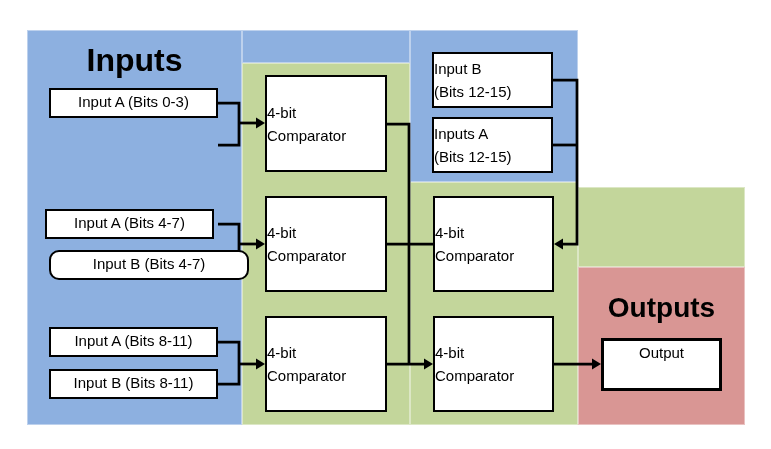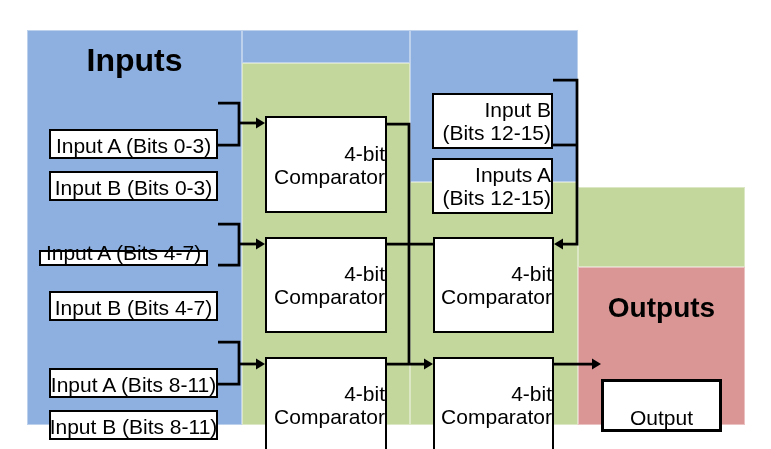--- a/index.html
+++ b/index.html
@@ -27,27 +27,27 @@
   .r-green-label{left:578px;top:187px;width:167px;height:80px;}
   .r-red{left:578px;top:267px;width:167px;height:158px;}
 
   
   .wires{position:absolute;left:0;top:0;z-index:3;}
   .wire{stroke:var(--line-color);stroke-width:2.75;fill:none;}
   .head{fill:var(--line-color);stroke:none;}
 
   
   .box{position:absolute;z-index:4;box-sizing:border-box;background:var(--box-bg);
-       border:2px solid var(--line-color);display:flex;align-items:flex-end;justify-content:center;
-       text-align:center;font-size:21px;line-height:23px;white-space:nowrap;margin-top:41px;}
+       border:2px solid var(--line-color);display:flex;align-items:flex-start;justify-content:center;
+       text-align:center;font-size:15px;line-height:23px;white-space:nowrap;}
   .box.two-line{flex-direction:column;}
   .b-a03{left:49px;top:88px;width:169px;height:30px;}
   .b-b03{left:49px;top:130px;width:169px;height:30px;}
-  .b-a47{left:39px;top:209px;width:169px;height:16px;}
-  .b-b47{left:49px;top:250px;width:169px;height:30px;}
+  .b-a47{left:45px;top:209px;width:169px;height:30px;}
+  .b-b47{left:49px;top:250px;width:200px;height:30px;border-radius:10px;}
   .b-a811{left:49px;top:327px;width:169px;height:30px;}
   .b-b811{left:49px;top:369px;width:169px;height:30px;}
   .b-b1215{left:432px;top:52px;width:121px;height:56px;}
   .b-a1215{left:432px;top:117px;width:121px;height:56px;}
   .b-c1{left:265px;top:75px;width:122px;height:97px;}
   .b-c2{left:265px;top:196px;width:122px;height:96px;}
   .b-c3{left:265px;top:316px;width:122px;height:96px;}
   .b-c4{left:433px;top:196px;width:121px;height:96px;}
   .b-c5{left:433px;top:316px;width:121px;height:96px;}
   .b-out{left:601px;top:338px;width:121px;height:53px;border-width:3px;}
@@ -94,21 +94,20 @@
     <polygon class="head" points="554,244 563,238.6 563,249.4"></polygon>
 
     <path class="wire" d="M554,364 H594"></path>
     <polygon class="head" points="601,364 592,358.6 592,369.4"></polygon>
   </svg>
 
   <div class="heading h-inputs">Inputs</div>
   <div class="heading h-outputs">Outputs</div>
 
   <div class="box b-a03">Input A (Bits 0-3)</div>
-  <div class="box b-b03">Input B (Bits 0-3)</div>
   <div class="box b-a47">Input A (Bits 4-7)</div>
   <div class="box b-b47">Input B (Bits 4-7)</div>
   <div class="box b-a811">Input A (Bits 8-11)</div>
   <div class="box b-b811">Input B (Bits 8-11)</div>
 
   <div class="box two-line b-b1215">
     <span>Input B</span>
     <span>(Bits 12-15)</span>
   </div>
   <div class="box two-line b-a1215">

